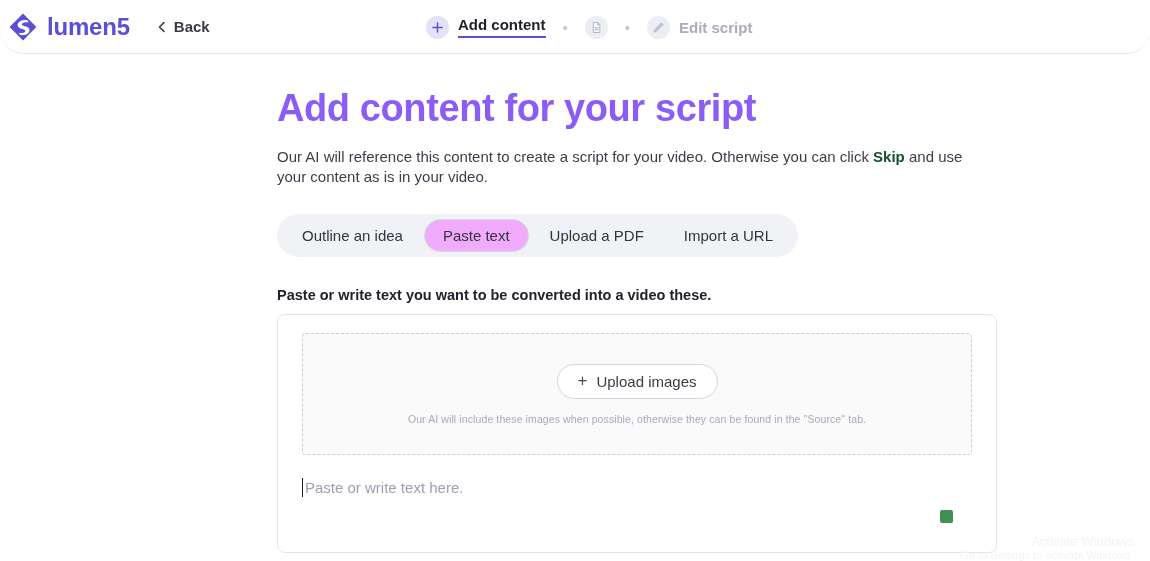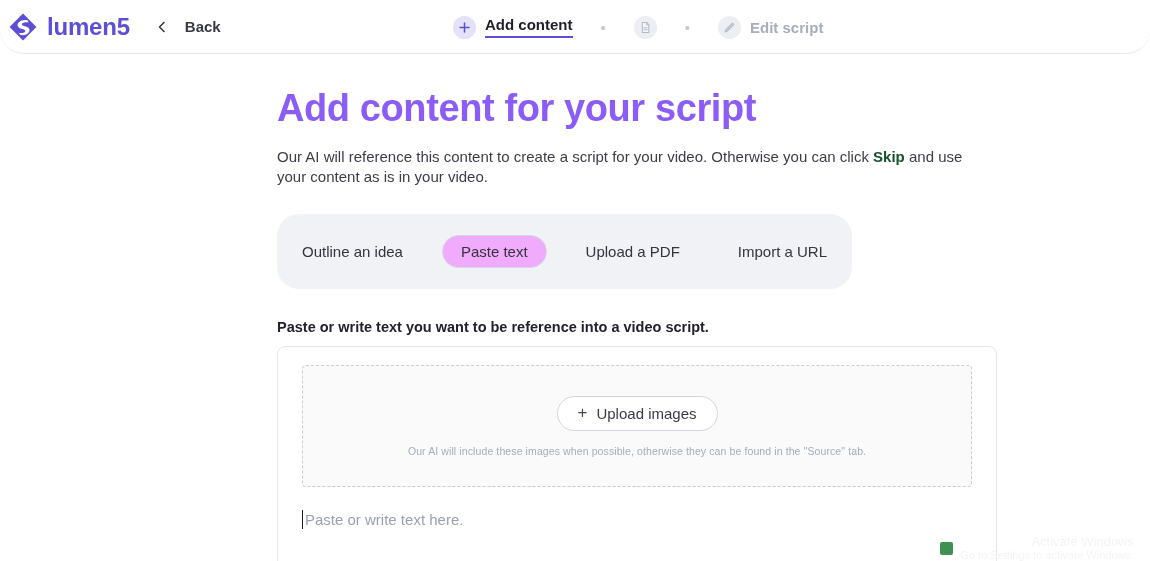--- a/index.html
+++ b/index.html
@@ -46,47 +46,47 @@
   .brand-name {
     font-size: 24px;
     font-weight: 700;
     letter-spacing: -0.2px;
     color: #5b4fd6;
   }
 
   .back-btn {
     display: flex;
     align-items: center;
-    gap: 17px;
+    gap: 6px;
     margin-left: 26px;
     cursor: pointer;
     background: none;
     border: none;
     font-family: inherit;
   }
   .back-chevron {
     width: 12px;
     height: 12px;
     display: block;
   }
   .back-label {
     font-size: 15px;
     font-weight: 600;
     color: #3a3a46;
   }
 
   
   .steps {
     position: absolute;
-    left: 453px;
+    left: 426px;
     top: 0;
     height: 54px;
     display: flex;
     align-items: center;
-    gap: 11px;
+    gap: 0;
   }
 
   .step {
     display: flex;
     align-items: center;
     gap: 9px;
     cursor: pointer;
     background: none;
     border: none;
     font-family: inherit;
@@ -147,22 +147,22 @@
   }
   .page-desc b { font-weight: 700; color: #14532d; }
 
   
   .tabs {
     margin-top: 27px;
     display: inline-flex;
     align-items: center;
     background: #f1f2f6;
     border-radius: 22px;
-    padding: 21px 6px;
-    gap: 20px;
+    padding: 5px 6px;
+    gap: 2px;
   }
 
   .tab {
     font-family: inherit;
     font-size: 15px;
     font-weight: 500;
     color: #34343f;
     background: transparent;
     border: 1px solid transparent;
     border-radius: 18px;
@@ -358,21 +358,21 @@
     <span>Our AI will reference this content to create a script for your video. Otherwise you can click </span><b>Skip</b><span> and use your content as is in your video.</span>
   </p>
 
   <div class="tabs">
     <button class="tab">Outline an idea</button>
     <button class="tab selected">Paste text</button>
     <button class="tab">Upload a PDF</button>
     <button class="tab">Import a URL</button>
   </div>
 
-  <div class="field-label">Paste or write text you want to be reference into a video script.</div>
+  <div class="field-label">Paste or write text you want to be converted into a video these.</div>
 
   <div class="editor-card">
 
     <div class="dropzone">
       <button class="upload-btn">
         <span class="plus-glyph">+</span>
         <span>Upload images</span>
       </button>
       <div class="dropzone-hint">Our AI will include these images when possible, otherwise they can be found in the "Source" tab.</div>
     </div>

